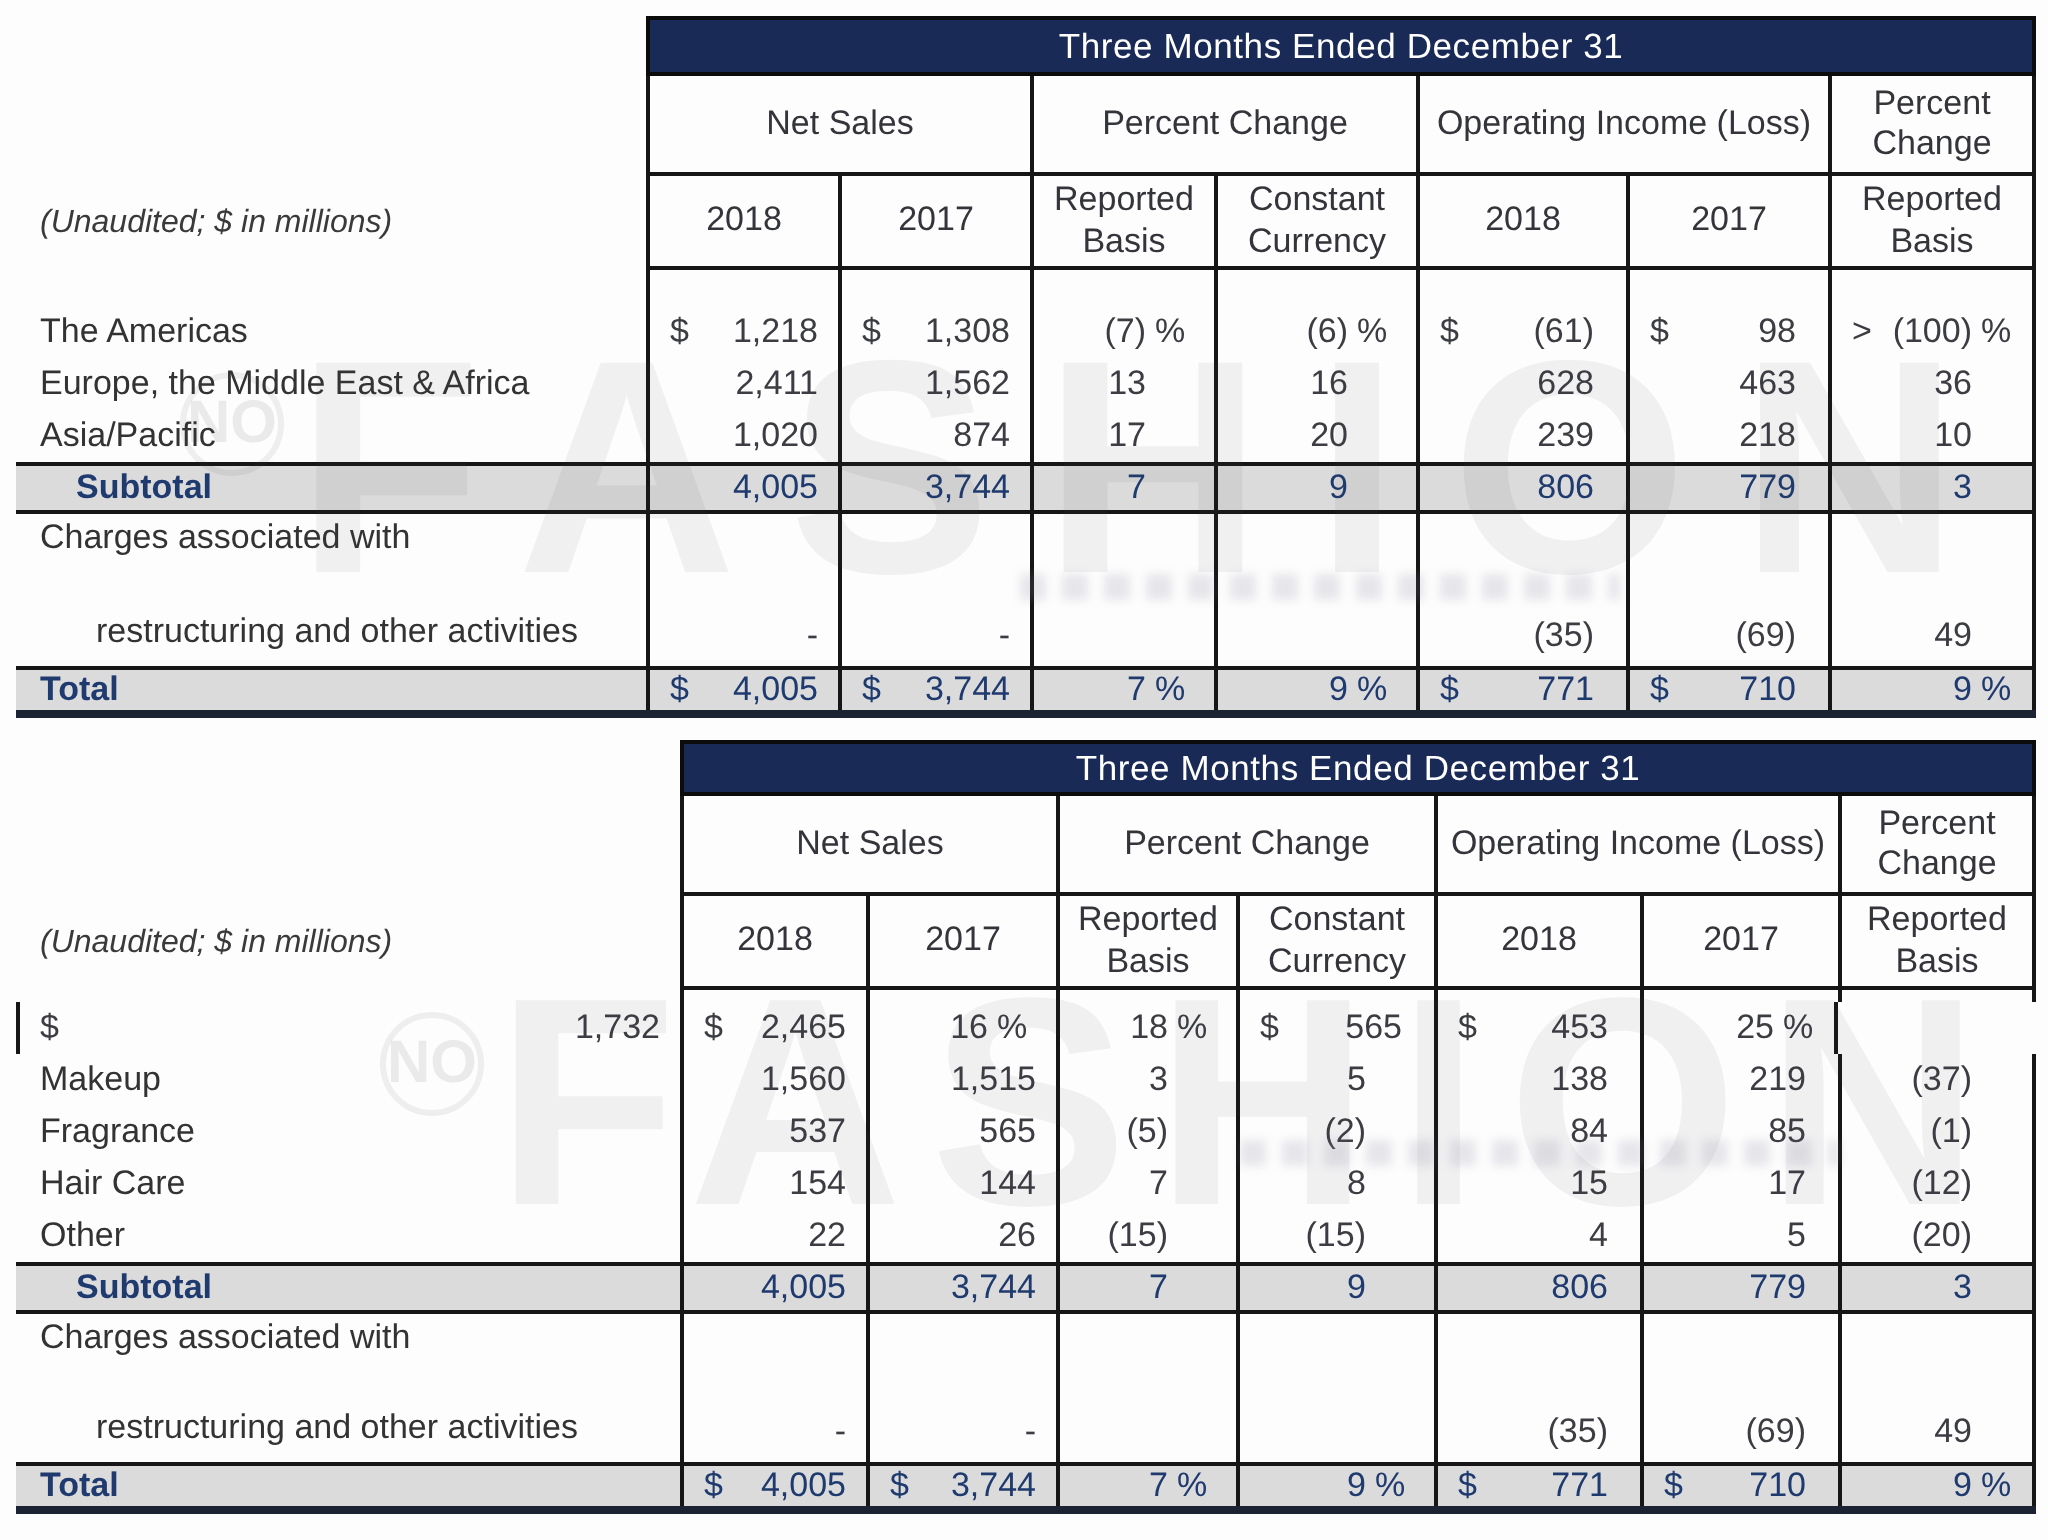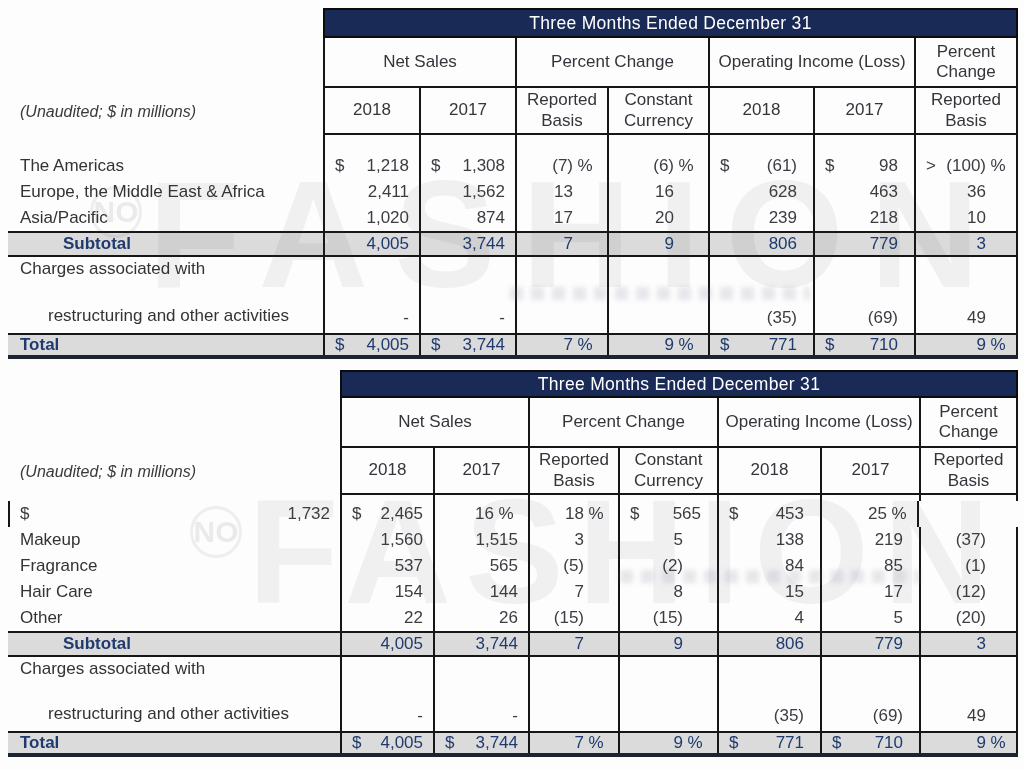--- a/index.html
+++ b/index.html
@@ -48,21 +48,21 @@
   .c .v{flex:1;text-align:right;white-space:nowrap;}
   .c .suf{width:24px;text-align:center;}
   .cm{padding:0 10px;}
   .coi{padding:0 16px 0 10px;}
   .cpc{padding:0 10px;}
   .cpcr{padding:0 6px 0 10px;}
 
   .lbl{display:flex;align-items:center;padding-left:12px;color:var(--lbl);white-space:nowrap;}
   .lbl.unaud{font-style:italic;font-size:16px;color:#3a3a3a;}
   .lbl.strong{font-weight:bold;color:var(--navytext);}
-  .lbl.indent{padding-left:30px;margin-left:25px;}
+  .lbl.indent{padding-left:30px;}
   .charges-lbl{display:flex;flex-direction:column;justify-content:space-between;
     align-items:flex-start;padding-left:12px;padding-bottom:5px;line-height:24px;color:var(--lbl);}
   .charges-lbl .ln2{padding-left:28px;}
   .r-charges .c{align-items:flex-end;padding-bottom:5px;}
 
   .r-subtotal .c,.r-total .c{font-weight:normal;color:var(--navytext);}
   .r-subtotal .v,.r-total .v,.r-subtotal .d,.r-total .d,
   .r-subtotal .suf,.r-total .suf{color:var(--navytext);}
 
   

